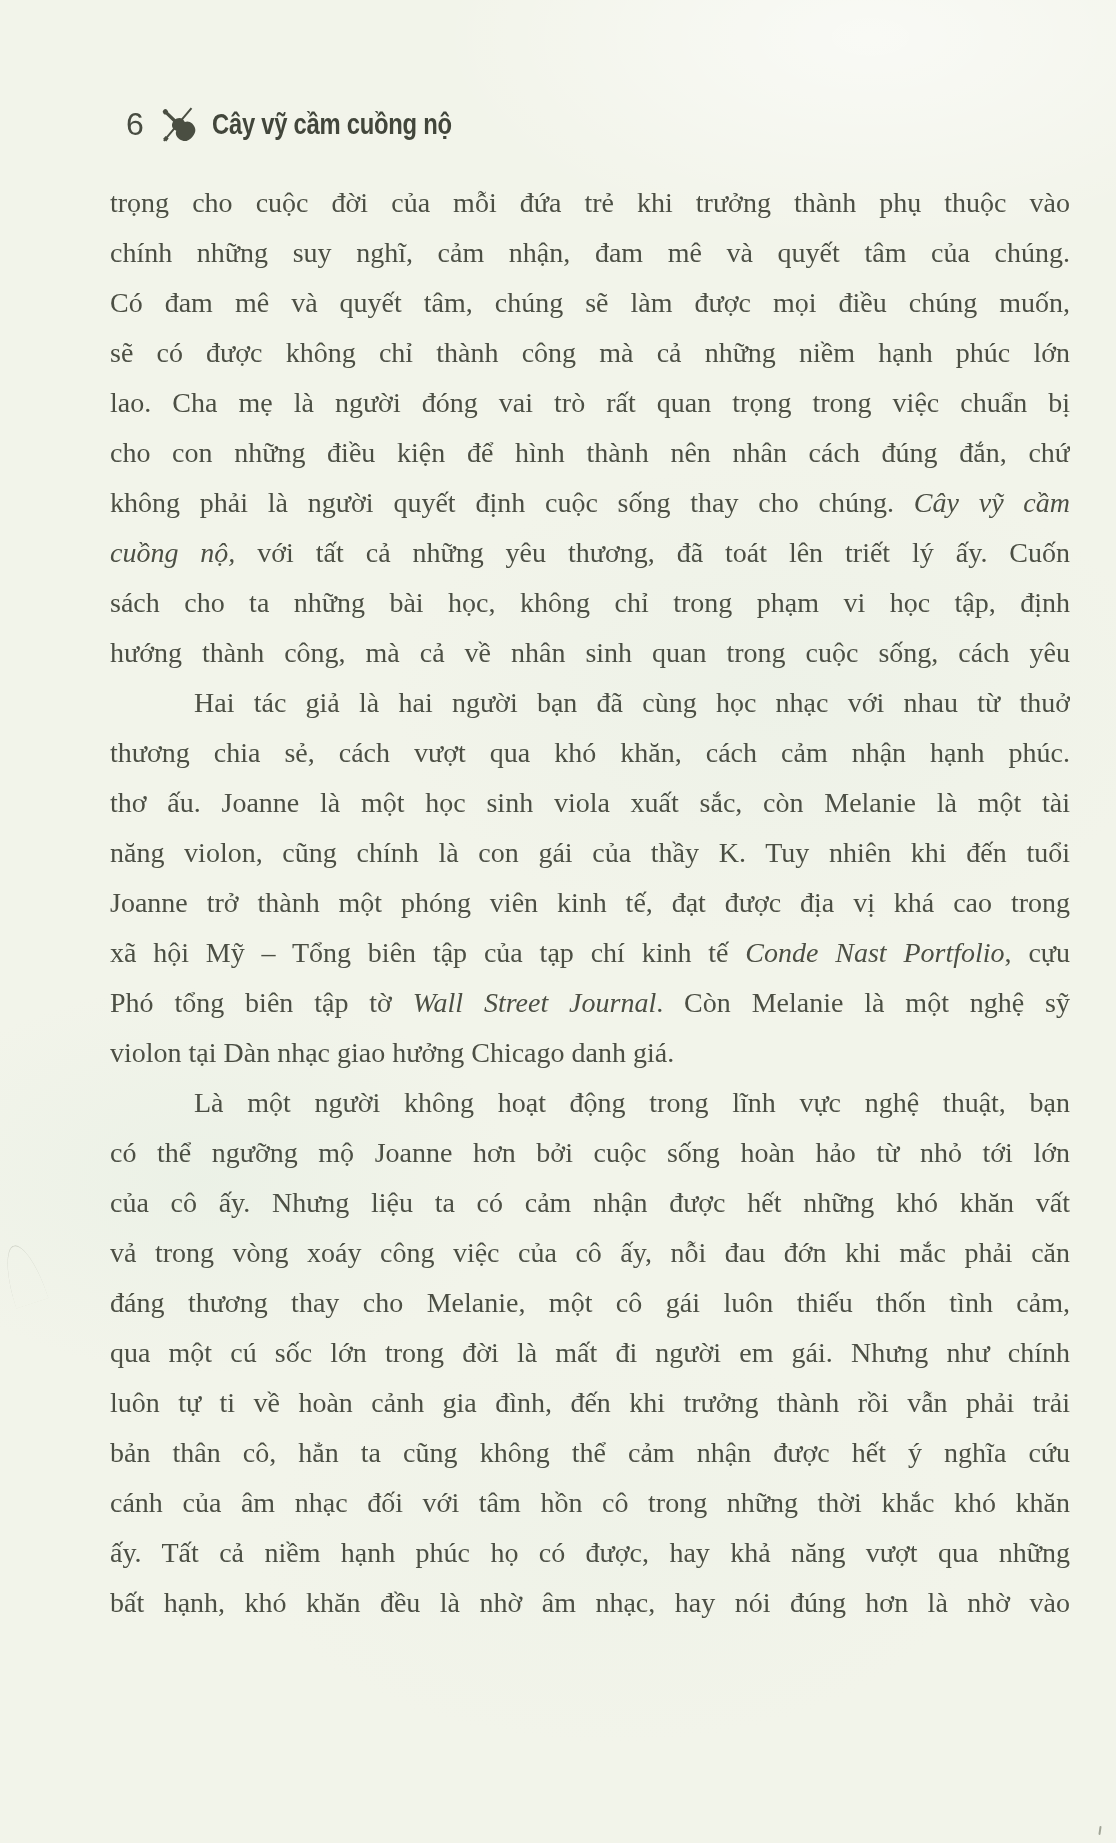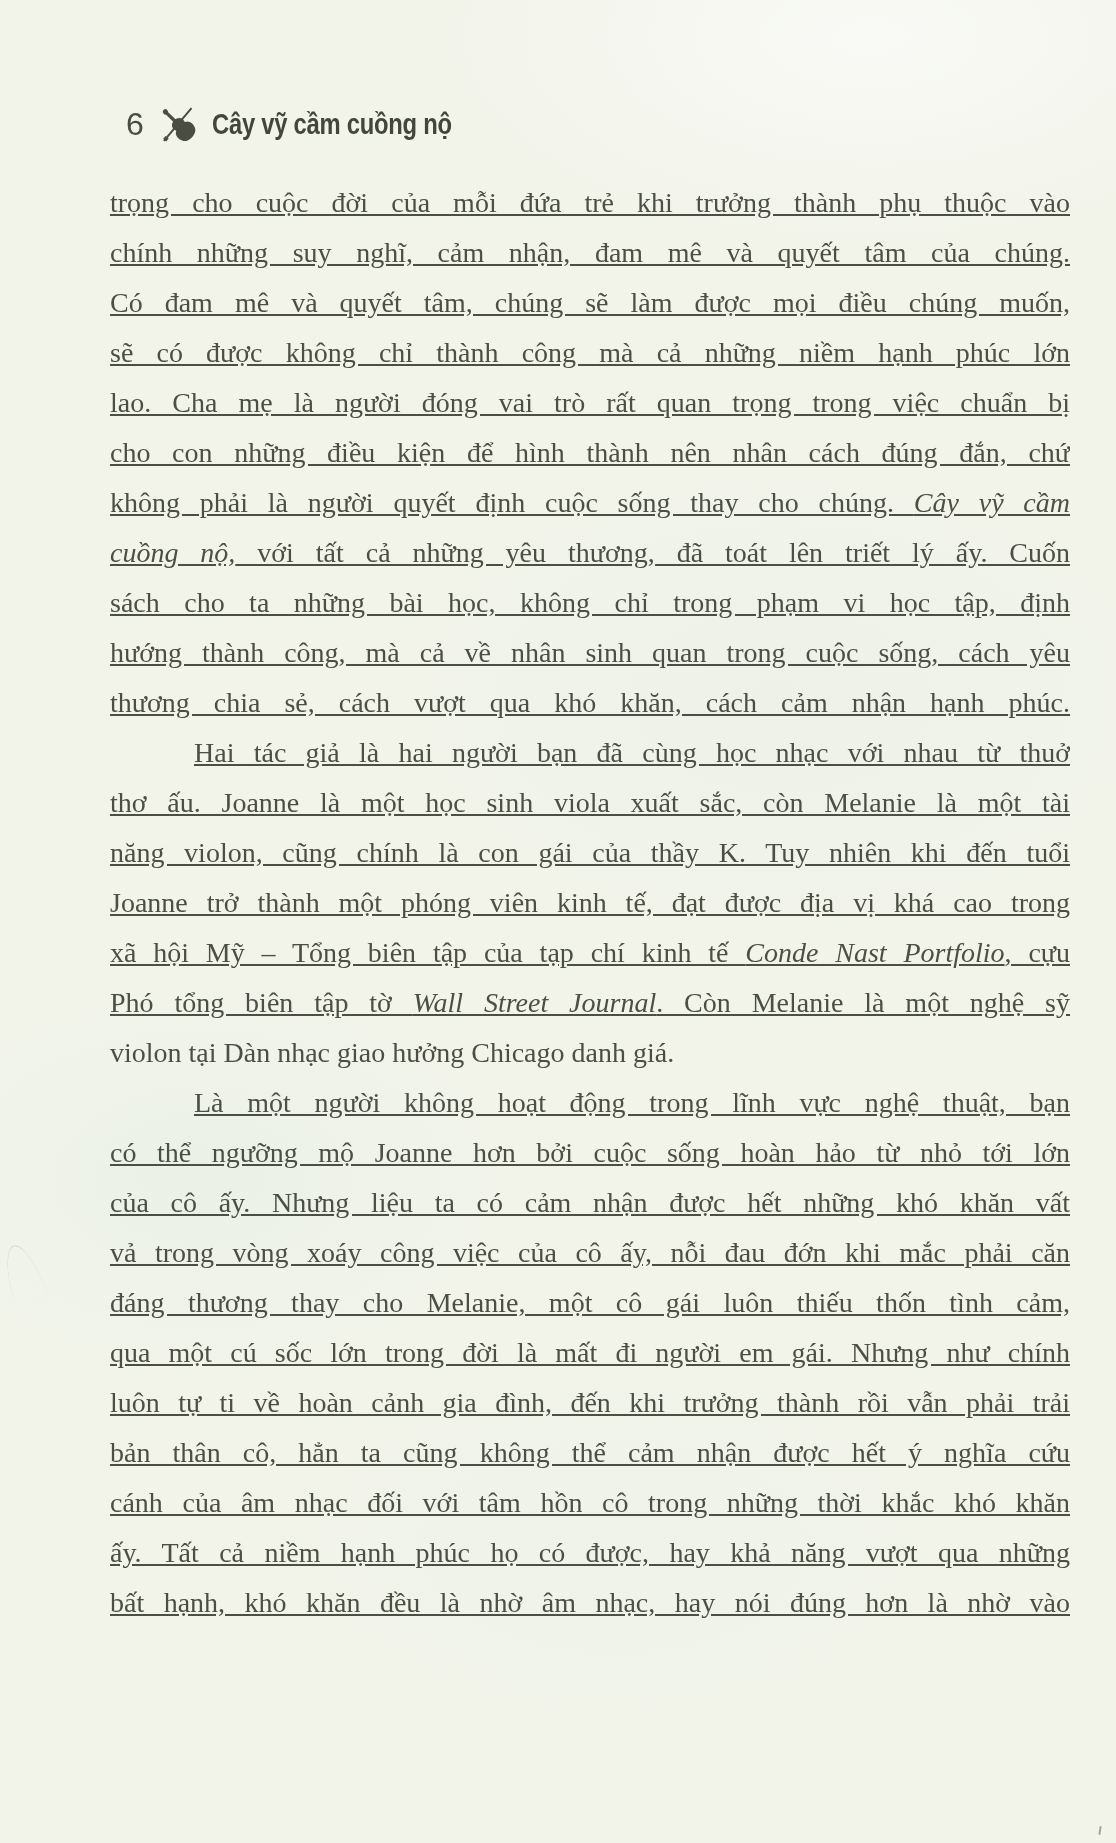--- a/index.html
+++ b/index.html
@@ -35,21 +35,21 @@
   }
   .body{
     position:absolute;left:110px;top:178px;width:960px;
   }
   .line{
     height:50px;line-height:50px;
     font-size:28px;color:#4c4f44;
     text-align:justify;overflow:hidden;
     text-rendering:optimizeLegibility;
   }
-  .line.j{text-align-last:justify;text-decoration:underline;}
+  .line.j{text-align-last:justify;}
   .line.ind{padding-left:84px;box-sizing:border-box;}
   .line i{font-style:italic;}
   .crease{
     position:absolute;left:6px;top:1244px;width:34px;height:60px;
     border-top:1px solid rgba(120,125,108,0.25);
     border-radius:50% 50% 0 0 / 100% 100% 0 0;
     transform:rotate(-18deg);
   }
   .speck{
     position:absolute;left:1099px;top:1826px;width:2px;height:9px;
@@ -88,22 +88,22 @@
       <div class="line j"><span>trọng cho cuộc đời của mỗi đứa trẻ khi trưởng thành phụ thuộc vào</span></div>
       <div class="line j"><span>chính những suy nghĩ, cảm nhận, đam mê và quyết tâm của chúng.</span></div>
       <div class="line j"><span>Có đam mê và quyết tâm, chúng sẽ làm được mọi điều chúng muốn,</span></div>
       <div class="line j"><span>sẽ có được không chỉ thành công mà cả những niềm hạnh phúc lớn</span></div>
       <div class="line j"><span>lao. Cha mẹ là người đóng vai trò rất quan trọng trong việc chuẩn bị</span></div>
       <div class="line j"><span>cho con những điều kiện để hình thành nên nhân cách đúng đắn, chứ</span></div>
       <div class="line j"><span>không phải là người quyết định cuộc sống thay cho chúng. </span><i>Cây vỹ cầm</i></div>
       <div class="line j"><i>cuồng nộ,</i><span> với tất cả những yêu thương, đã toát lên triết lý ấy. Cuốn</span></div>
       <div class="line j"><span>sách cho ta những bài học, không chỉ trong phạm vi học tập, định</span></div>
       <div class="line j"><span>hướng thành công, mà cả về nhân sinh quan trong cuộc sống, cách yêu</span></div>
+      <div class="line j ind"><span>Hai tác giả là hai người bạn đã cùng học nhạc với nhau từ thuở</span></div>
       <div class="line j"><span>thương chia sẻ, cách vượt qua khó khăn, cách cảm nhận hạnh phúc.</span></div>
-      <div class="line j ind"><span>Hai tác giả là hai người bạn đã cùng học nhạc với nhau từ thuở</span></div>
       <div class="line j"><span>thơ ấu. Joanne là một học sinh viola xuất sắc, còn Melanie là một tài</span></div>
       <div class="line j"><span>năng violon, cũng chính là con gái của thầy K. Tuy nhiên khi đến tuổi</span></div>
       <div class="line j"><span>Joanne trở thành một phóng viên kinh tế, đạt được địa vị khá cao trong</span></div>
       <div class="line j"><span>xã hội Mỹ – Tổng biên tập của tạp chí kinh tế </span><i>Conde Nast Portfolio</i><span>, cựu</span></div>
       <div class="line j"><span>Phó tổng biên tập tờ </span><i>Wall Street Journal</i><span>. Còn Melanie là một nghệ sỹ</span></div>
       <div class="line"><span>violon tại Dàn nhạc giao hưởng Chicago danh giá.</span></div>
       <div class="line j ind"><span>Là một người không hoạt động trong lĩnh vực nghệ thuật, bạn</span></div>
       <div class="line j"><span>có thể ngưỡng mộ Joanne hơn bởi cuộc sống hoàn hảo từ nhỏ tới lớn</span></div>
       <div class="line j"><span>của cô ấy. Nhưng liệu ta có cảm nhận được hết những khó khăn vất</span></div>
       <div class="line j"><span>vả trong vòng xoáy công việc của cô ấy, nỗi đau đớn khi mắc phải căn</span></div>

